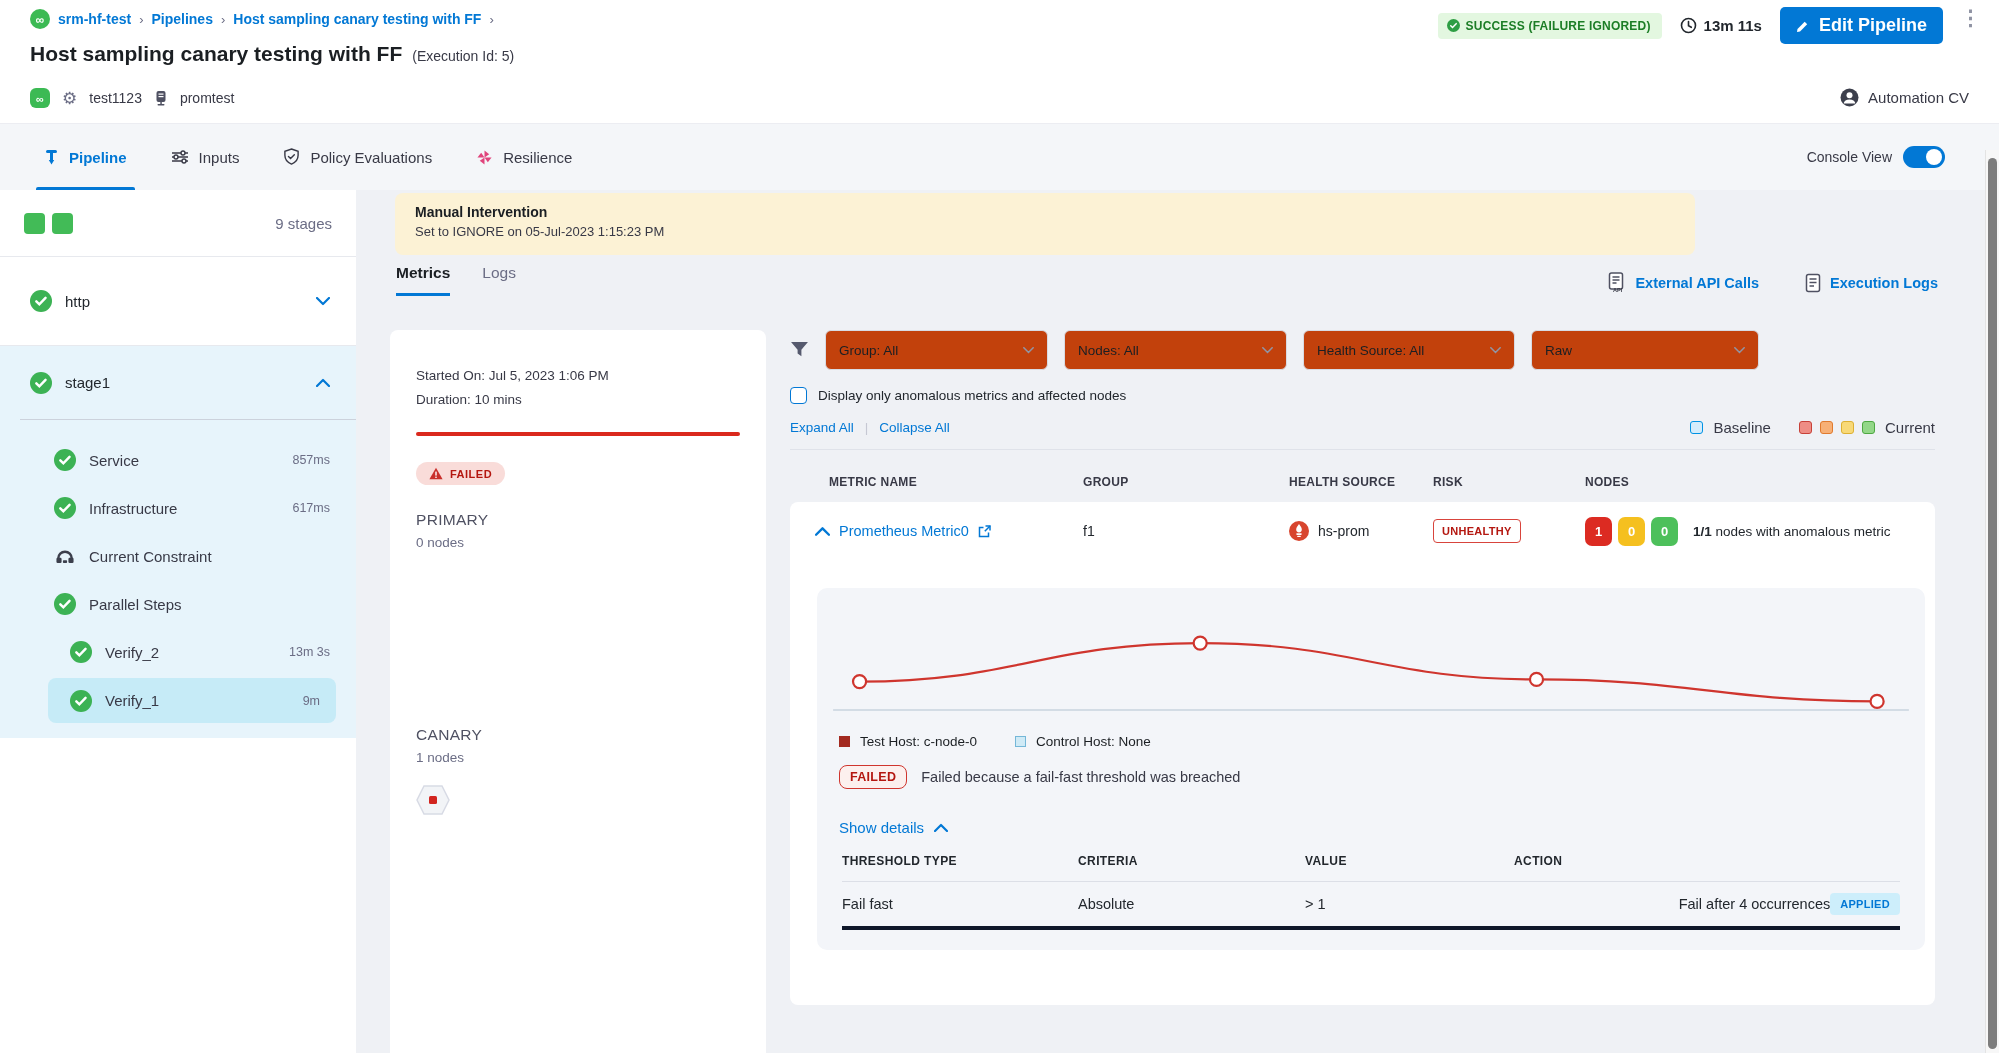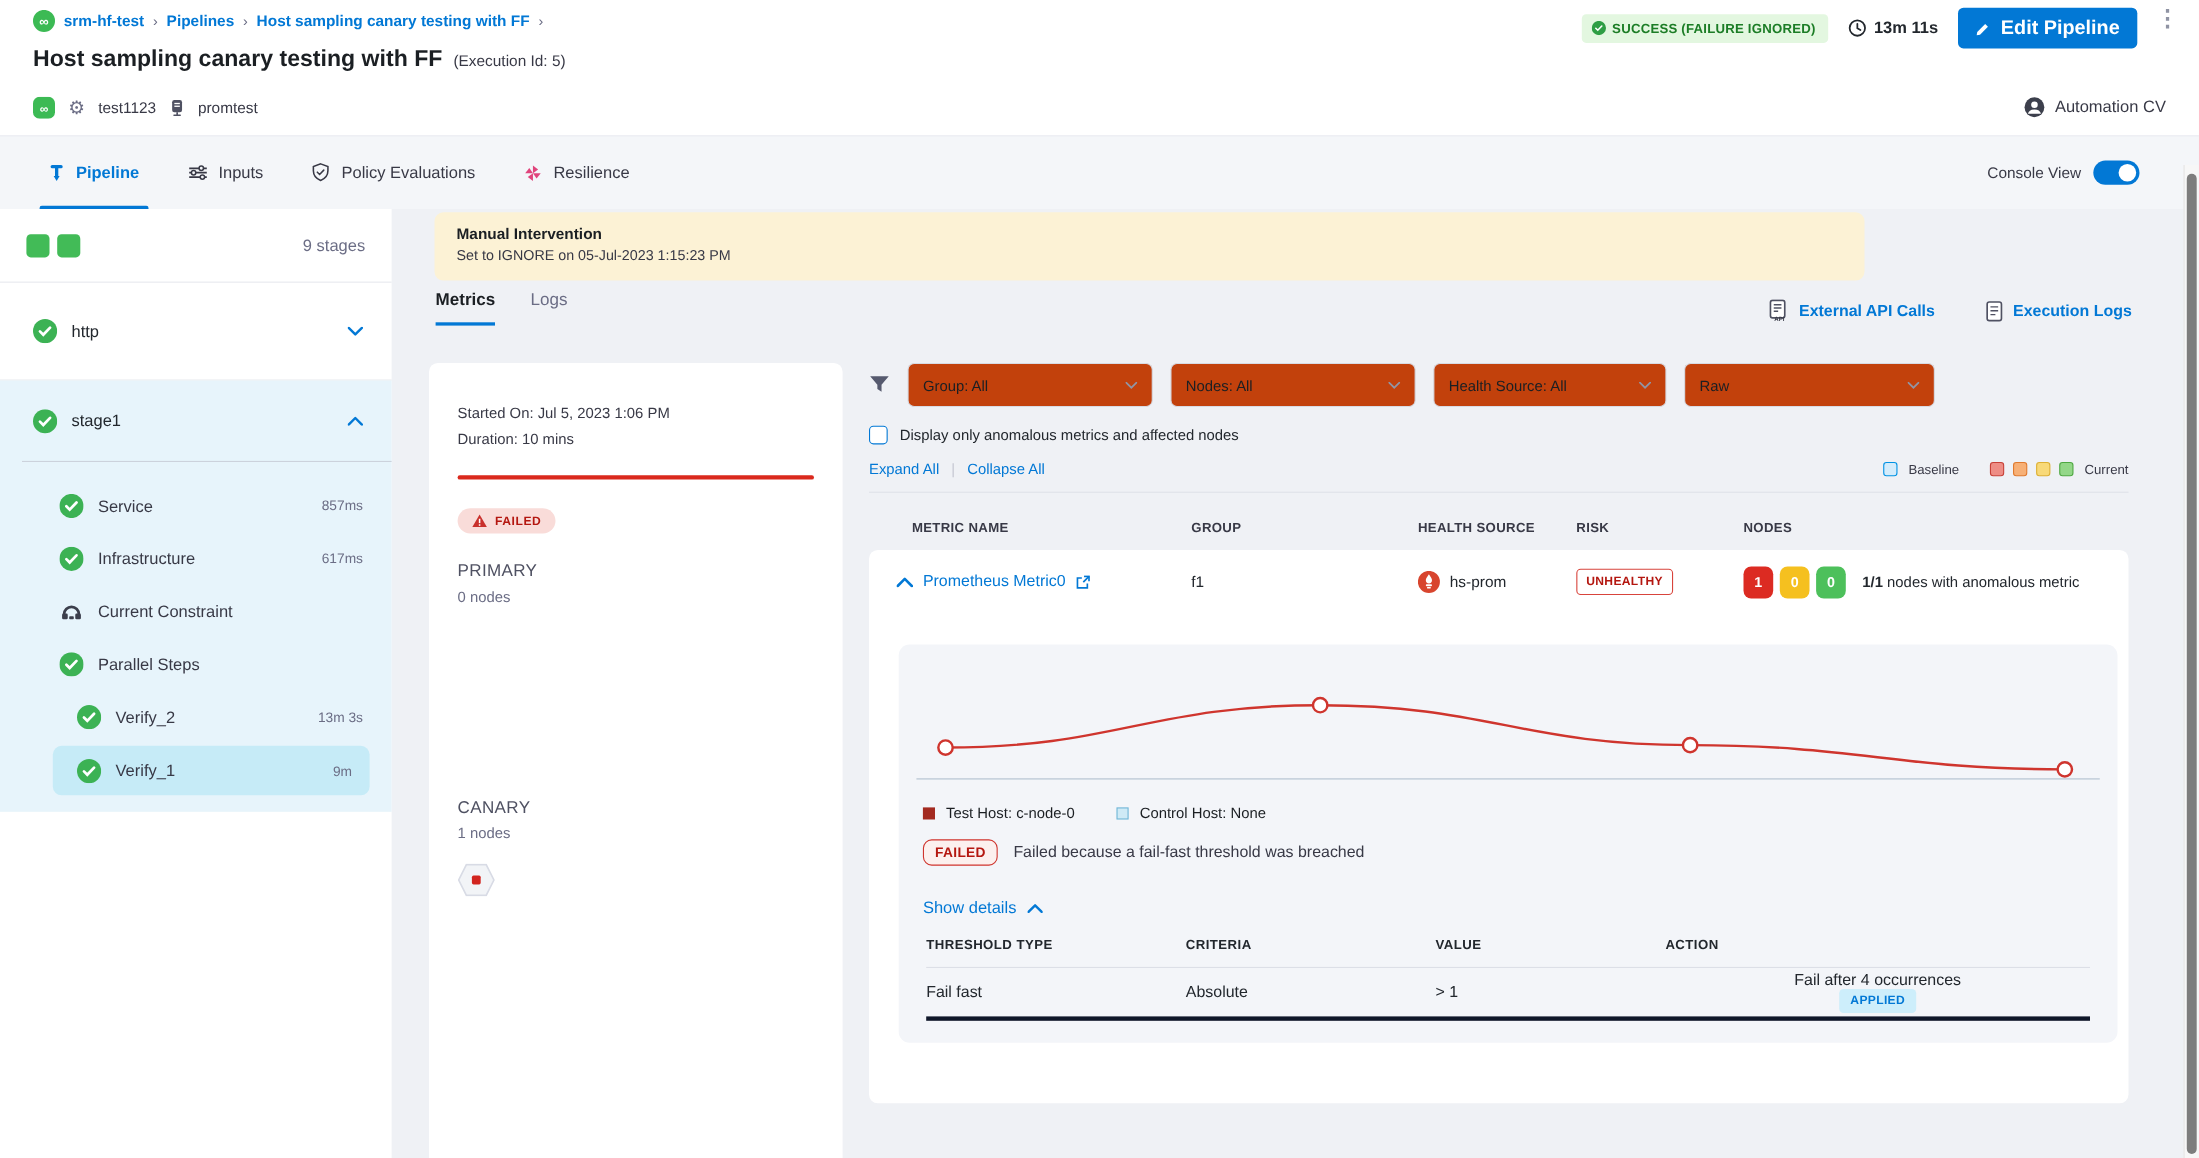--- a/index.html
+++ b/index.html
@@ -78,21 +78,21 @@
   
   .metrics-region { position:absolute; left:434px; top:140px; width:1145px; }
   .filter-row { display:flex; align-items:center; gap:16px; }
   .dd { height:40px; background:#c2410c; border:1px solid #d8dbe3; border-radius:6px; display:flex; align-items:center; justify-content:space-between; padding:0 13px; font-size:13.5px; color:#1b1f23; cursor:pointer; }
   .dd-1 { width:223px; } .dd-2 { width:223px; } .dd-3 { width:212px; } .dd-4 { width:228px; }
   .chk-row { margin-top:17px; display:flex; gap:11px; align-items:center; font-size:13.5px; color:#22272d; }
   .chkbox { width:17px; height:17px; border:1.8px solid #0278d5; border-radius:4px; background:#fff; cursor:pointer; }
   .actions-row { margin-top:15px; display:flex; align-items:center; font-size:13.5px; }
   .alink { color:#0278d5; cursor:pointer; }
   .pipe { color:#c6c8d3; margin:0 11px; }
-  .legend-right { margin-left:auto; display:flex; align-items:center; gap:8px; font-size:12px; color:#383946; }
+  .legend-right { margin-left:auto; display:flex; align-items:center; gap:8px; font-size:15px; color:#383946; }
   .lg-sq { width:13px; height:13px; border-radius:3px; }
   .lg-baseline { background:#d4ecfb; border:1.5px solid #0092e4; margin-right:2px; }
   .lg-red { background:#ee8d85; border:1.5px solid #c74138; }
   .lg-orange { background:#f7b076; border:1.5px solid #e07a2e; }
   .lg-yellow { background:#f8d978; border:1.5px solid #ddb033; }
   .lg-green { background:#93d788; border:1.5px solid #4ea842; margin-right:2px; }
   .hdivider { margin-top:13px; height:1px; background:#dfe2e9; }
   .mtable-head { margin-top:25px; display:grid; grid-template-columns:254px 206px 144px 152px 1fr; padding-left:39px; font-size:12px; font-weight:bold; color:#383946; letter-spacing:.3px; }
   .metric-card { margin-top:13px; background:#fff; border-radius:8px; padding-bottom:55px; }
   .metric-row { display:grid; grid-template-columns:268px 206px 144px 152px 1fr; padding-left:25px; height:58px; align-items:center; }
@@ -113,21 +113,21 @@
   .cl-sq { width:11px; height:11px; display:inline-block; }
   .cl-test { background:#a32a20; }
   .cl-control { background:#cfeaf6; border:1.5px solid #74b7d8; }
   .failed-row { display:flex; gap:14px; align-items:center; padding:16px 22px 0; }
   .failed-badge2 { border:1.5px solid #cf352e; color:#b41710; font-weight:bold; font-size:12.5px; padding:4px 10px; border-radius:8px; background:#fcf0ee; letter-spacing:.3px; }
   .failed-text { font-size:14.5px; color:#383946; }
   .show-details { display:flex; gap:10px; align-items:center; padding:30px 22px 0; color:#0278d5; font-size:15px; cursor:pointer; }
   .tt { margin:18px 25px 0; }
   .tt-head { display:grid; grid-template-columns:236px 227px 209px 1fr; font-size:12px; font-weight:bold; color:#22272d; letter-spacing:.4px; padding-bottom:13px; border-bottom:1px solid #dcdfe7; }
   .tt-row { display:grid; grid-template-columns:236px 227px 209px 1fr; align-items:center; height:48px; font-size:14.5px; color:#22272d; border-bottom:4px solid #0f172a; }
-  .tt-action { display:flex; justify-content:flex-end; align-items:center;flex-direction:column; }
+  .tt-action { display:flex; justify-content:flex-end; align-items:center; }
   .applied { background:#cdeefb; color:#0278d5; font-size:11px; font-weight:bold; padding:5px 10px; border-radius:4px; letter-spacing:.3px; }
 
   
   .scrollbar { position:absolute; right:0; top:150px; bottom:0; width:14px; background:#f7f7f7; border-left:1px solid #e3e3e3; }
   .scroll-thumb { position:absolute; left:2px; right:2px; top:8px; bottom:4px; background:#7d7d7d; border-radius:5px; cursor:pointer; }
 </style>
 </head>
 <body>
 
 <div class="header">

